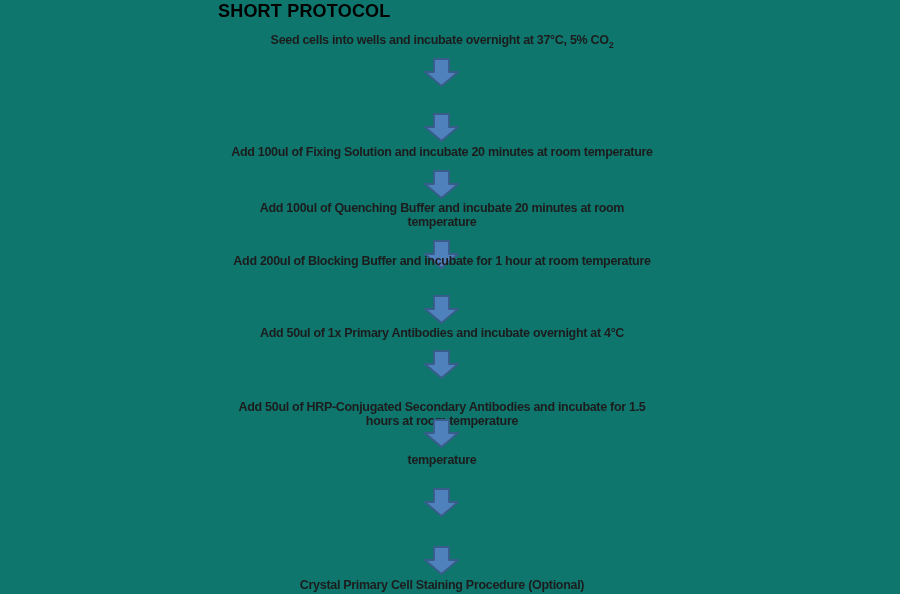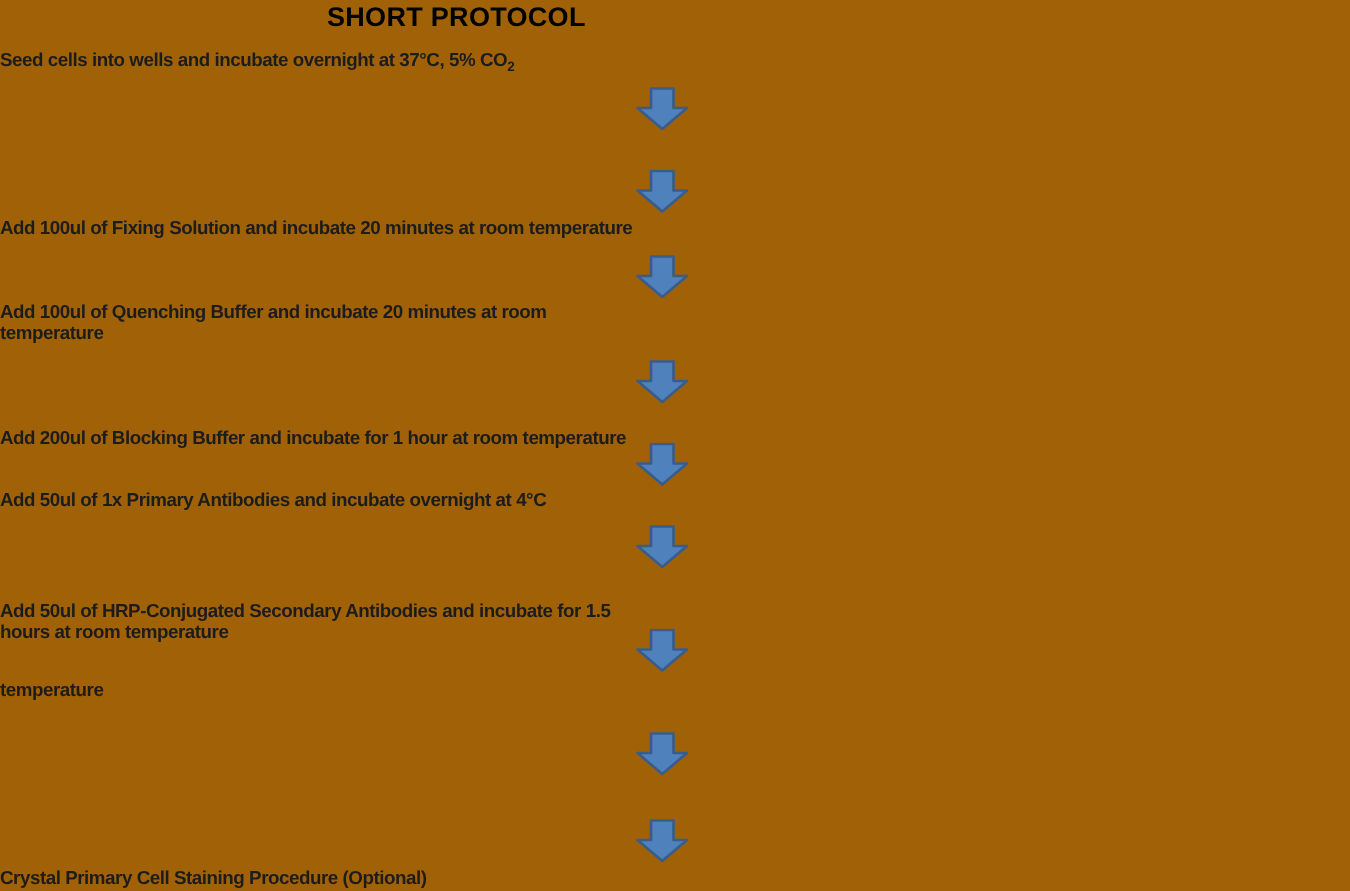--- a/index.html
+++ b/index.html
@@ -4,40 +4,40 @@
 <style>
   html, body {
     margin: 0;
     padding: 0;
     background: #ffffff;
   }
   .page {
     position: relative;
     width: 900px;
     height: 594px;
-    background: #a16207;
+    background: #0f766e;
     overflow: hidden;
     font-family: "Liberation Sans", "DejaVu Sans", sans-serif;
   }
   .doc-title {
     position: absolute;
     left: 218px;
     top: 0px;
     font-size: 18px;
     line-height: 22px;
     font-weight: 700;
     color: #000000;
     letter-spacing: 0.2px;
     white-space: nowrap;
   }
   .step {
     position: absolute;
     left: 0;
     width: 884px;           
-    text-align: left;
+    text-align: center;
     font-size: 12.5px;
     line-height: 14px;
     font-weight: 700;
     color: #1c1c1c;
     letter-spacing: -0.3px;
   }
   .step .line { display: block; }
   .step sub {
     font-size: 9px;
     line-height: 0;
@@ -79,21 +79,21 @@
 
   <div class="step" style="top:201px">
     <span class="line">Add 100ul of Quenching Buffer and incubate 20 minutes at room</span>
     <span class="line">temperature</span>
   </div>
 
   <svg class="arrow" style="top:240px" viewBox="0 0 35 29">
     <path d="M10 1 H25 V14 H34 L17.5 28 L1 14 H10 Z" stroke-width="1.8" stroke-linejoin="round" fill="#4f81bd" stroke="#385d8a"></path>
   </svg>
 
-  <div class="step" style="top:285px">
+  <div class="step" style="top:254px">
     <span class="line">Add 200ul of Blocking Buffer and incubate for 1 hour at room temperature</span>
   </div>
 
   <svg class="arrow" style="top:295px" viewBox="0 0 35 29">
     <path d="M10 1 H25 V14 H34 L17.5 28 L1 14 H10 Z" stroke-width="1.8" stroke-linejoin="round" fill="#4f81bd" stroke="#385d8a"></path>
   </svg>
 
   <div class="step" style="top:326px">
     <span class="line">Add 50ul of 1x Primary Antibodies and incubate overnight at 4°C</span>
   </div>

